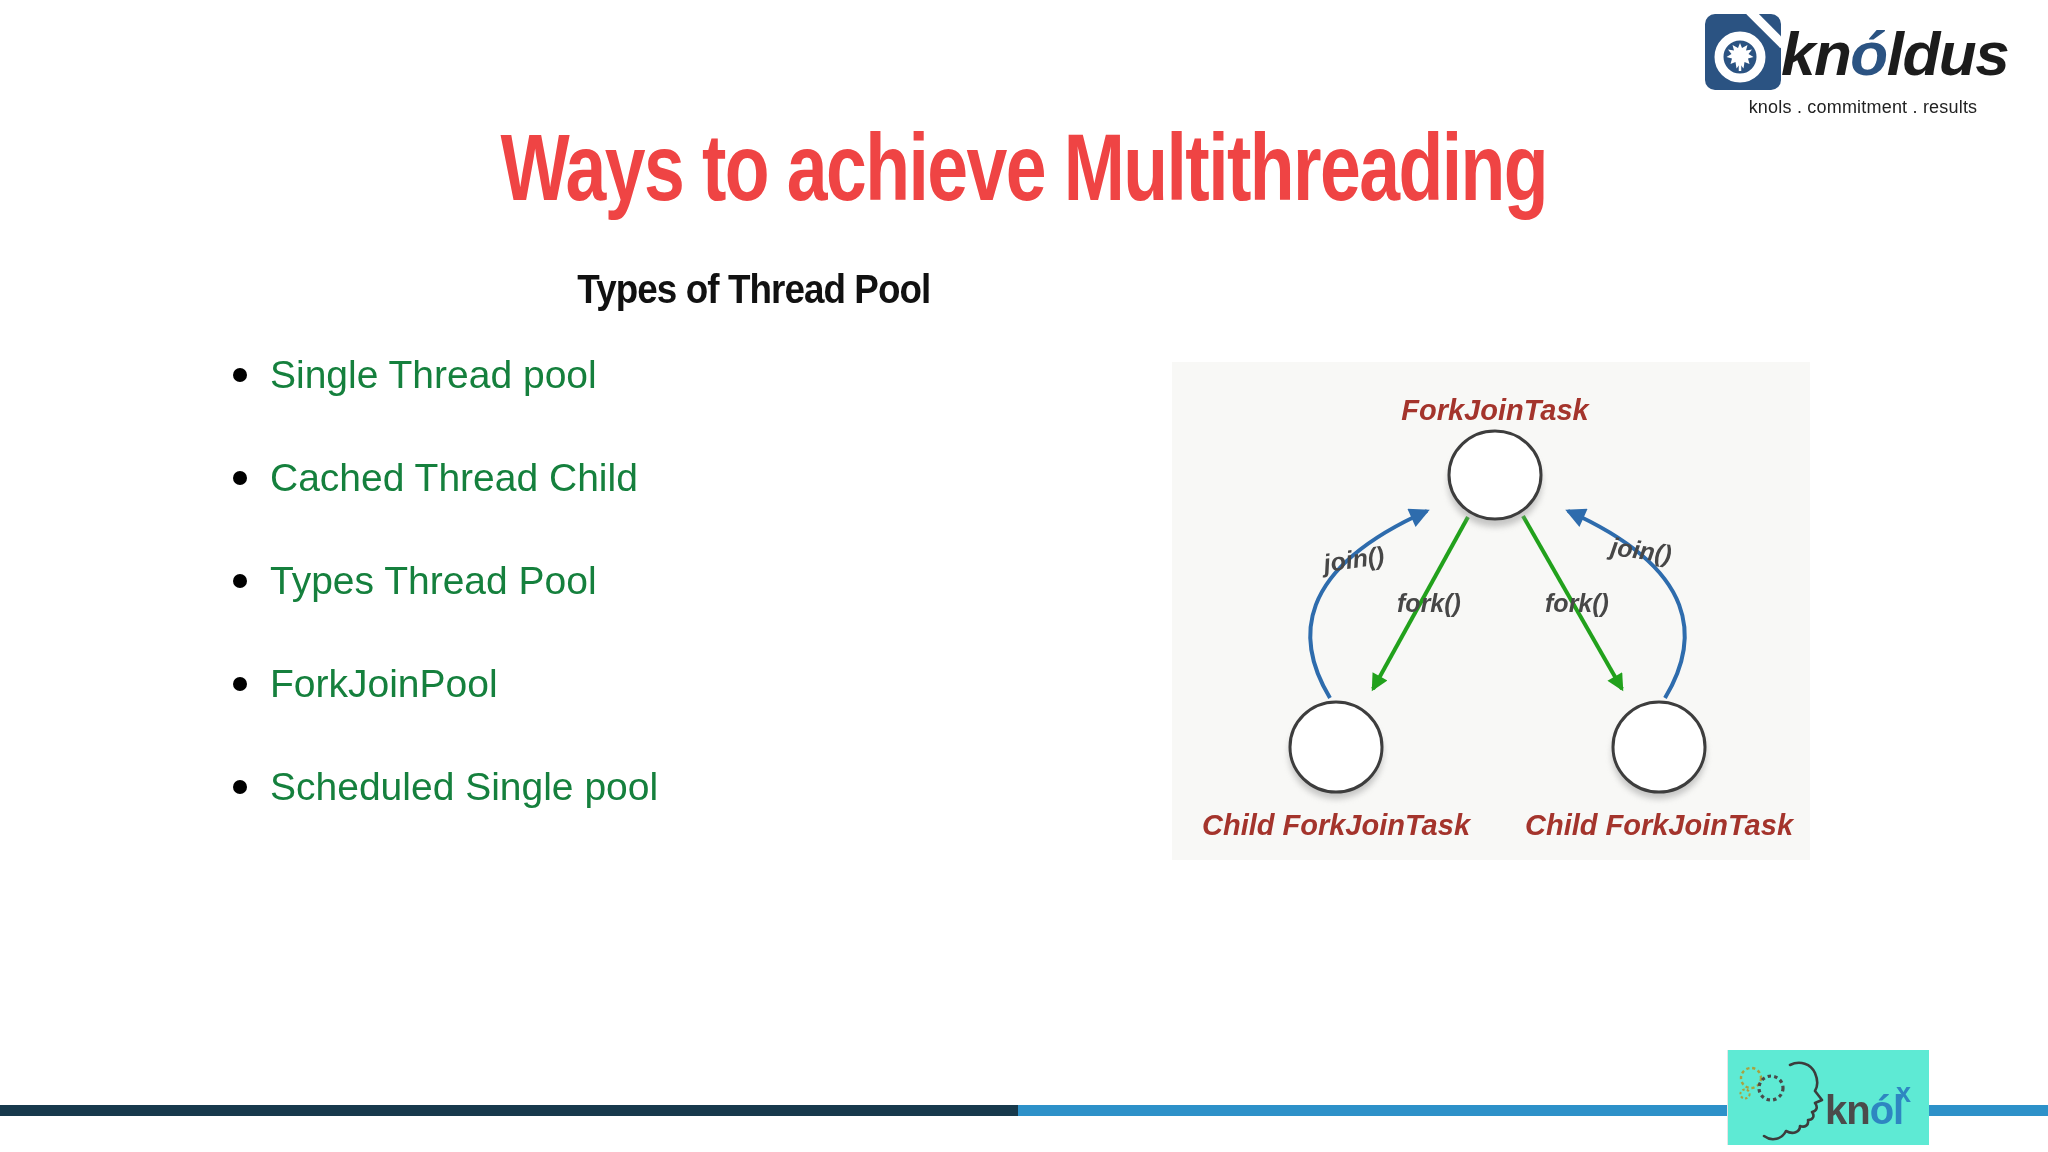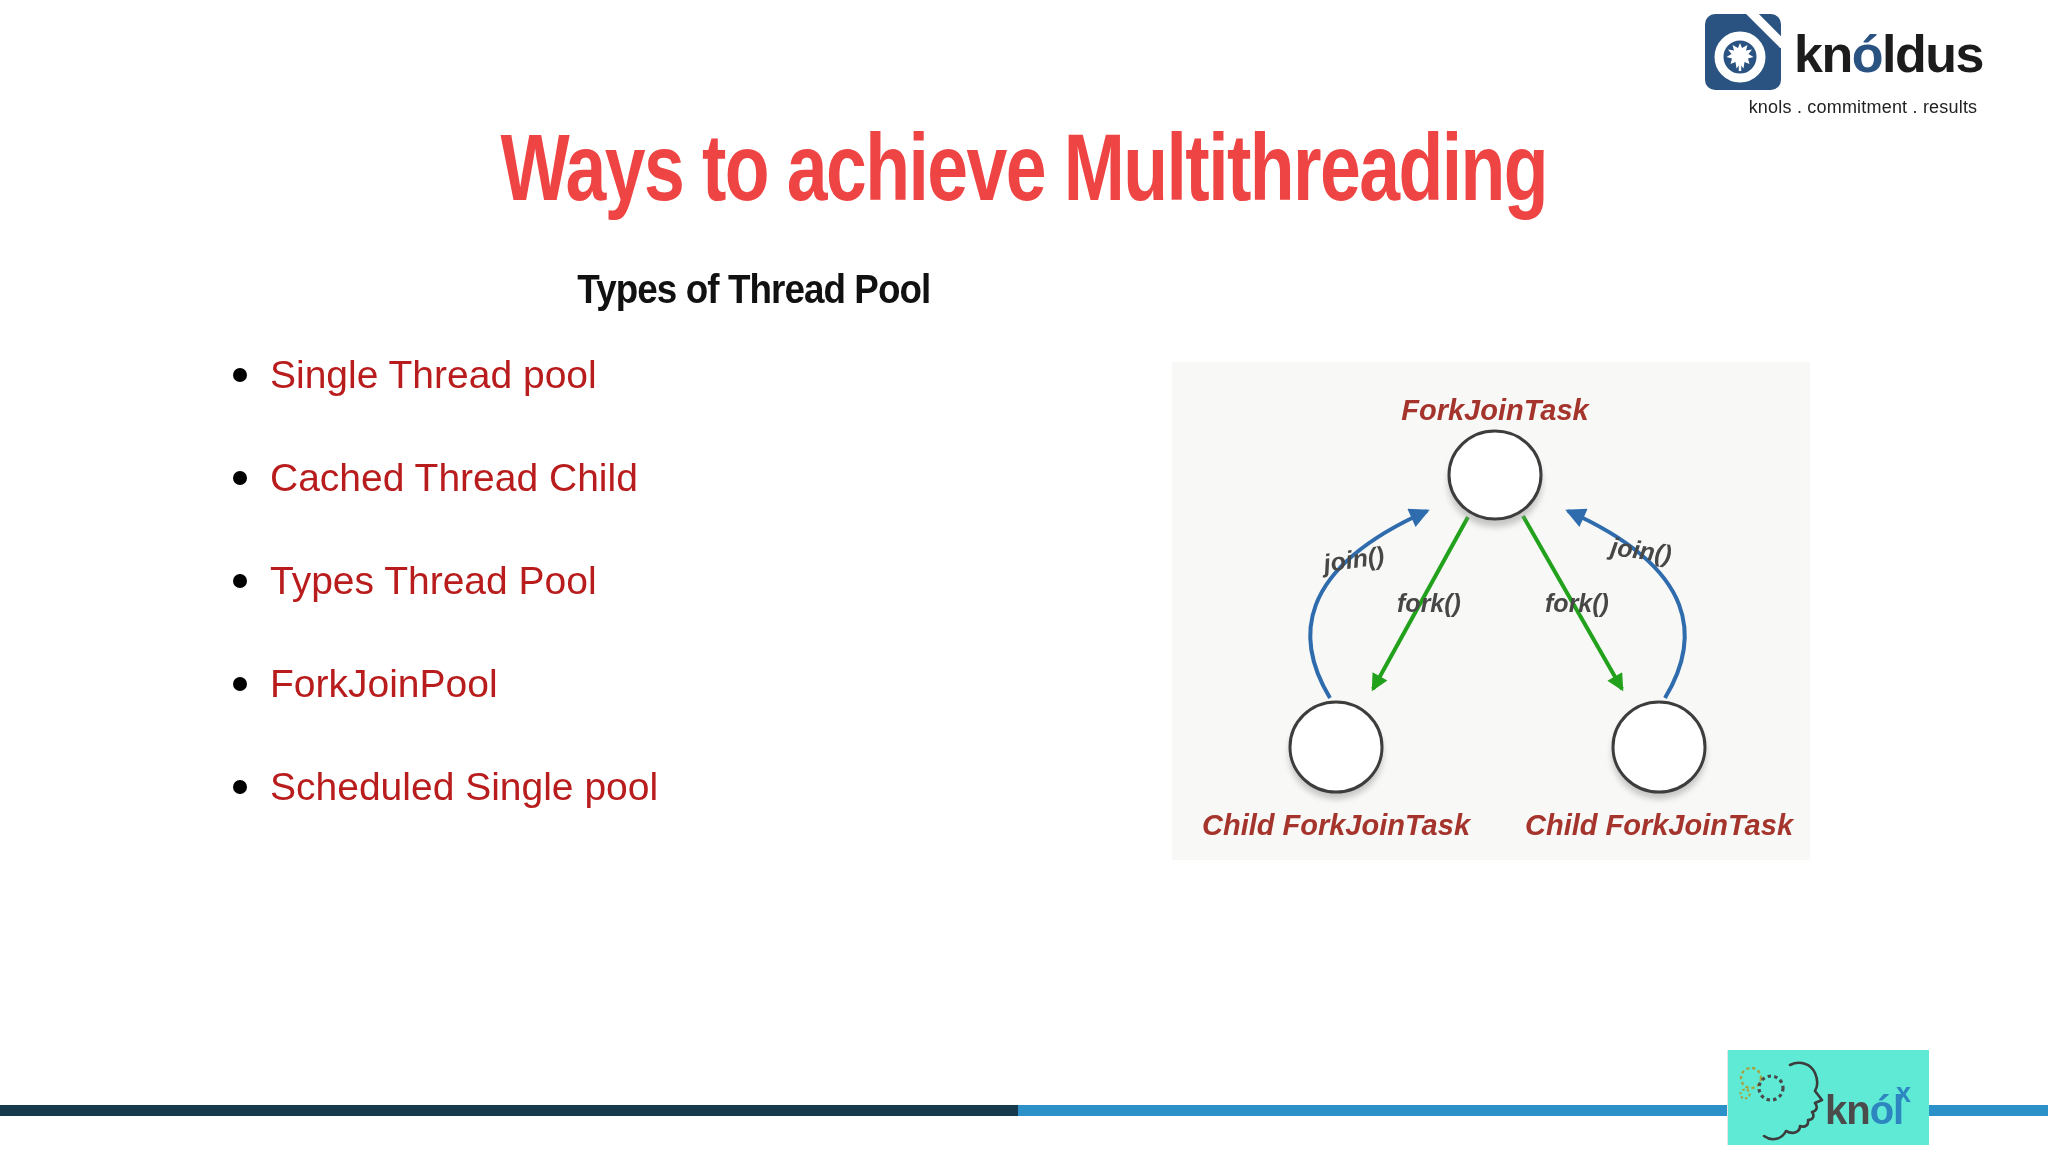--- a/index.html
+++ b/index.html
@@ -23,28 +23,28 @@
     font-weight:700;font-size:40px;line-height:1.1;color:#111;
     letter-spacing:-1px;white-space:nowrap;
   }
   .subtitle .condense{display:inline-block;transform:scaleX(0.92);transform-origin:50% 50%;}
 
   
   ul.bullets{left:233px;top:352px;margin:0;padding:0;list-style:none;}
   ul.bullets li{
     display:flex;align-items:center;gap:23px;
     height:46px;margin-bottom:57px;
-    font-size:39px;color:#b91c1c;white-space:nowrap;
+    font-size:39px;color:#15803d;white-space:nowrap;
   }
   .dot{width:14px;height:14px;border-radius:50%;background:#000;flex:0 0 14px;}
 
   
   .brand{left:1705px;top:14px;width:316px;}
   .brand .row{display:flex;align-items:center;}
-  .wordmark{font-size:52px;font-weight:600;letter-spacing:-1.5px;color:#1c1c1c;margin-left:13px;line-height:76px;white-space:nowrap;}
+  .wordmark{font-size:62px;font-weight:600;letter-spacing:-1.5px;color:#1c1c1c;line-height:76px;white-space:nowrap;font-style:italic;}
   .wordmark .accent{color:#2b5382;}
   .tagline{margin-top:3px;font-size:18px;color:#222;text-align:center;white-space:nowrap;letter-spacing:0.2px;}
 
   
   .diagram{left:1165px;top:362px;font-style:italic;}
   svg text{font-family:"Liberation Sans", sans-serif;}
   .tasklabel{font-size:29px;font-weight:700;fill:#a4342c;}
   .methodlabel{font-size:25px;font-weight:600;fill:#474747;}
 
   

